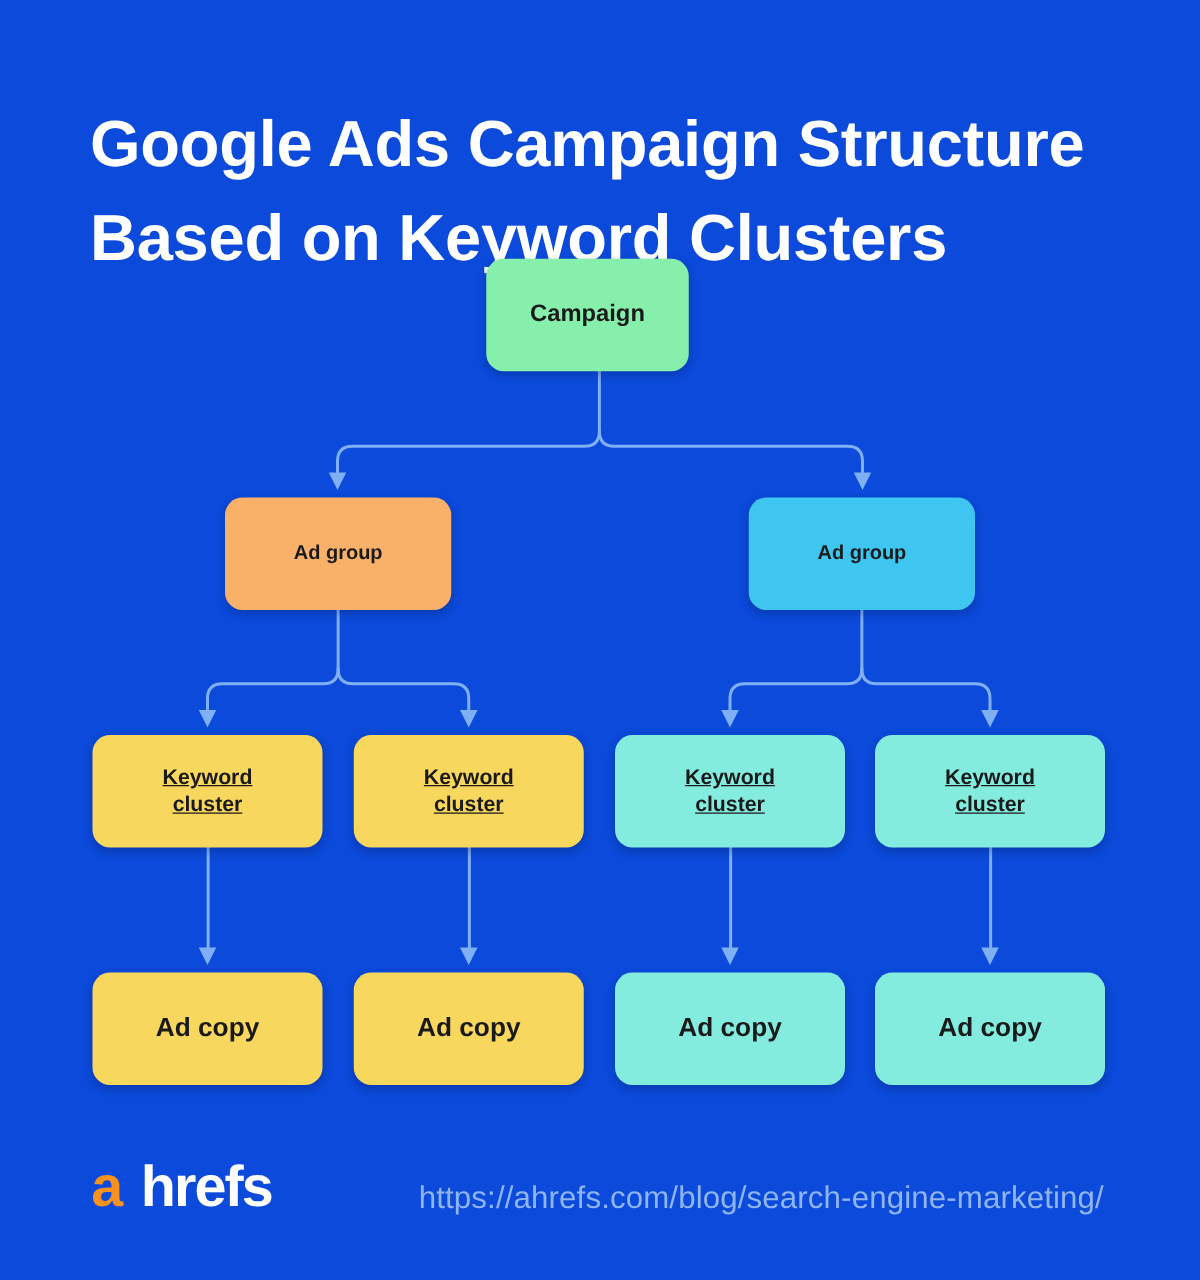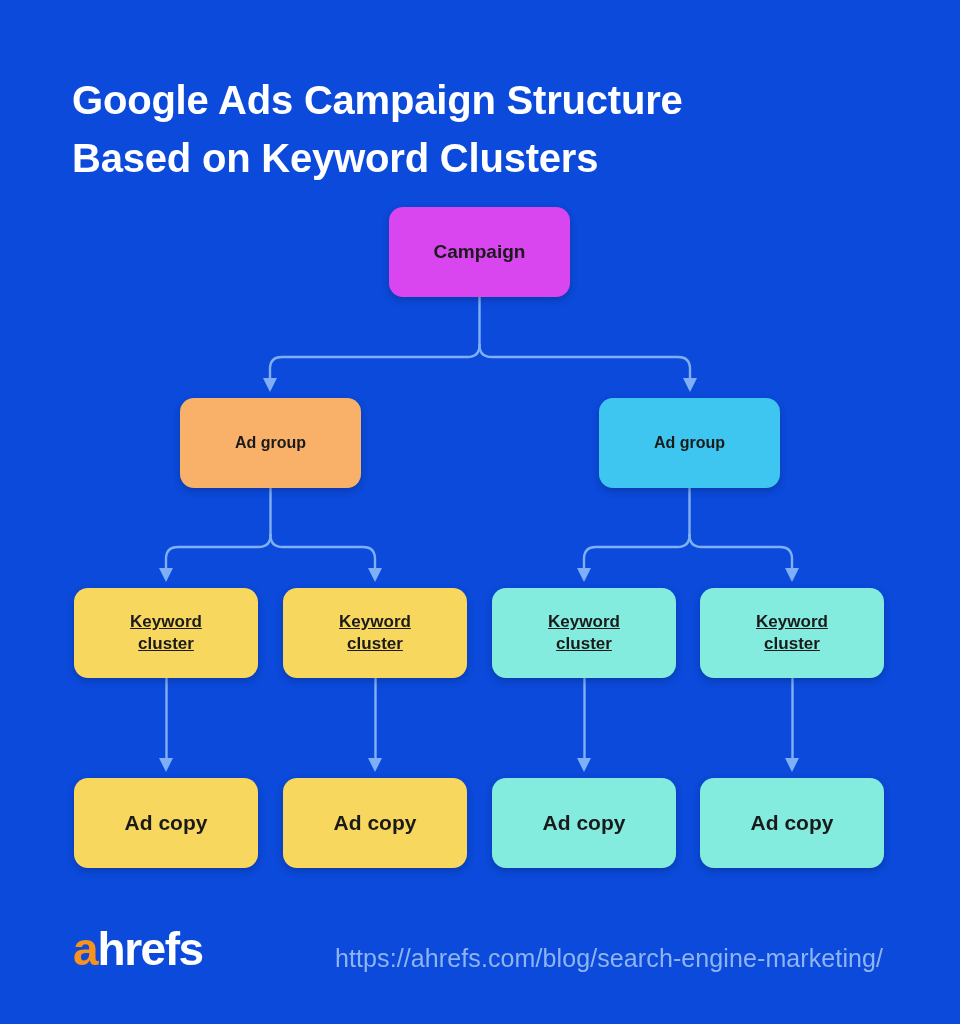--- a/index.html
+++ b/index.html
@@ -21,21 +21,21 @@
     height: 1024px;
   }
 
   
   #page-title {
     position: absolute;
     left: 72px;
     top: 44px;
     width: 820px;
     color: #ffffff;
-    font-size: 40px;
+    font-size: 52px;
     font-weight: bold;
     line-height: 1.45;
     letter-spacing: -0.2px;
     white-space: pre-line;
   }
 
   
   #connectors {
     position: absolute;
     left: 0;
@@ -81,20 +81,21 @@
     line-height: 1;
     letter-spacing: -1px;
   }
   #logo-rest {
     display: inline-block;
     font-size: 46px;
     font-weight: bold;
     color: #ffffff;
     line-height: 1;
     letter-spacing: -1.5px;
+    margin-left: 15px;
   }
   #footer-url {
     position: absolute;
     left: 335px;
     top: 944px;
     color: #8fb4f2;
     font-size: 25px;
     letter-spacing: 0.1px;
     white-space: nowrap;
   }
@@ -135,21 +136,21 @@
       <polygon points="368,568 382,568 375,582"></polygon>
       <polygon points="577,568 591,568 584,582"></polygon>
       <polygon points="785,568 799,568 792,582"></polygon>
       <polygon points="159,758 173,758 166,772"></polygon>
       <polygon points="368,758 382,758 375,772"></polygon>
       <polygon points="577,758 591,758 584,772"></polygon>
       <polygon points="785,758 799,758 792,772"></polygon>
     </g>
   </svg>
 
-  <div class="node lvl0" style="left: 389px; top: 207px; width: 181px; height: 90px; background: #d946ef;">Campaign</div>
+  <div class="node lvl0" style="left: 389px; top: 207px; width: 162px; height: 90px; background: #86efac;">Campaign</div>
 
   <div class="node lvl1" style="left: 180px; top: 398px; width: 181px; height: 90px; background: rgb(249, 177, 105);">Ad group</div>
   <div class="node lvl1" style="left: 599px; top: 398px; width: 181px; height: 90px; background: rgb(62, 198, 240);">Ad group</div>
 
   <div class="node lvl2" style="left: 74px; top: 588px; width: 184px; height: 90px; background: rgb(248, 215, 94);">Keyword
 cluster</div>
   <div class="node lvl2" style="left: 283px; top: 588px; width: 184px; height: 90px; background: rgb(248, 215, 94);">Keyword
 cluster</div>
   <div class="node lvl2" style="left: 492px; top: 588px; width: 184px; height: 90px; background: rgb(132, 236, 223);">Keyword
 cluster</div>

